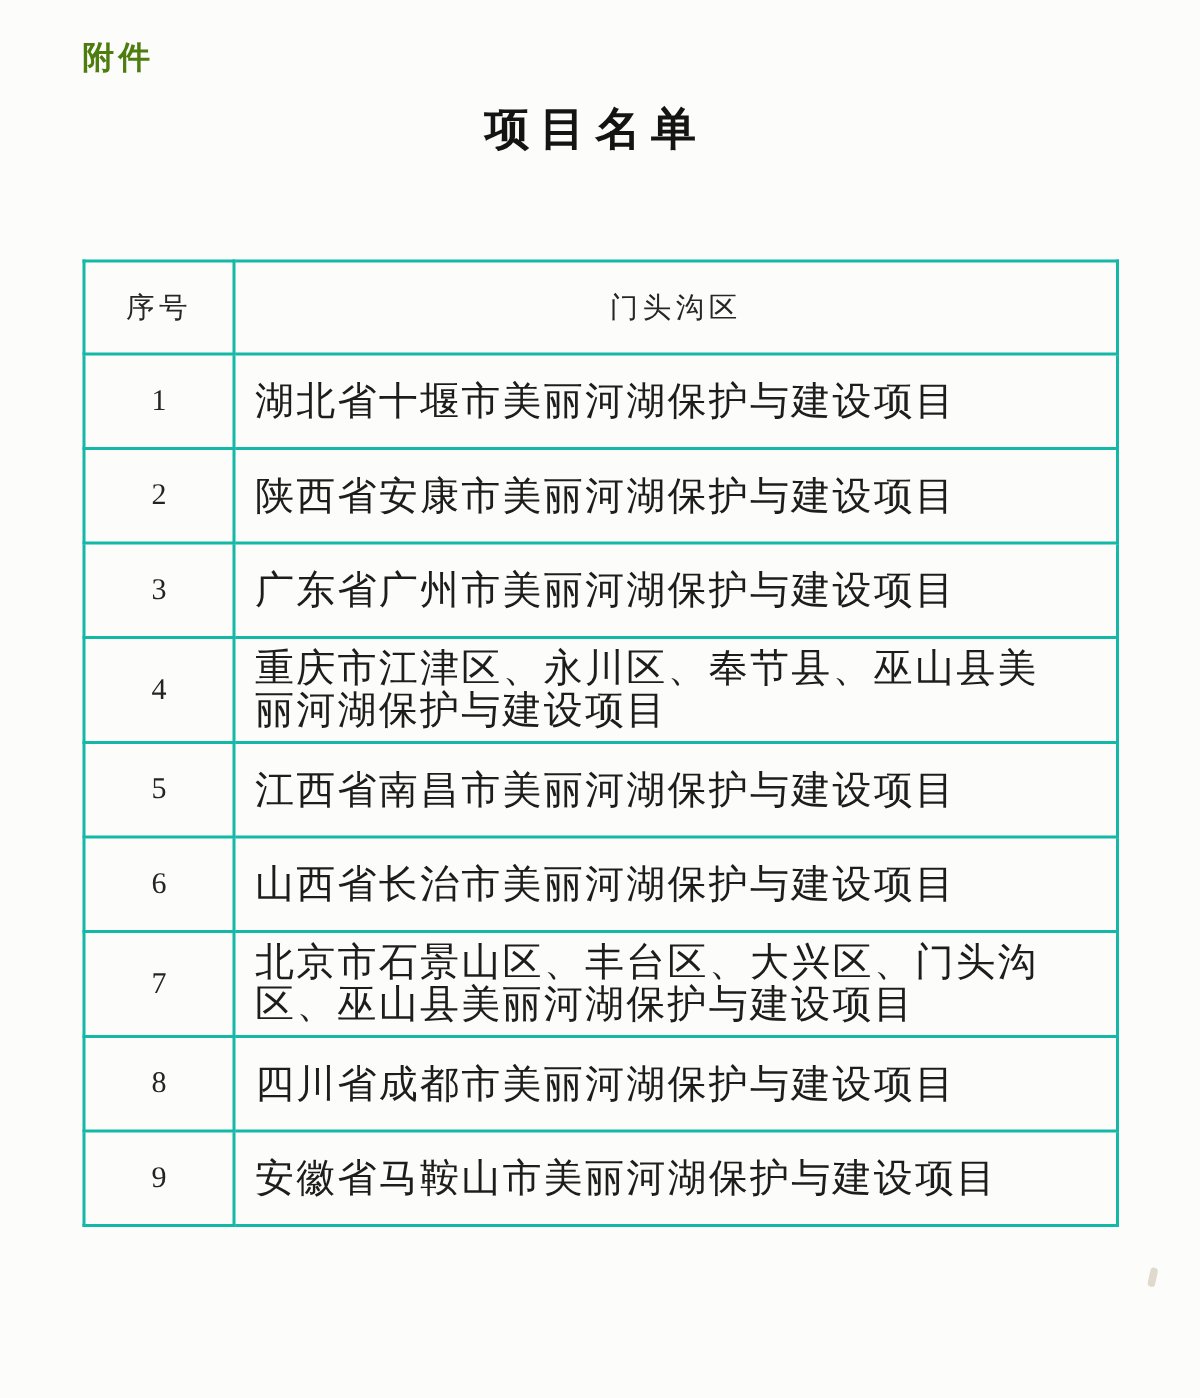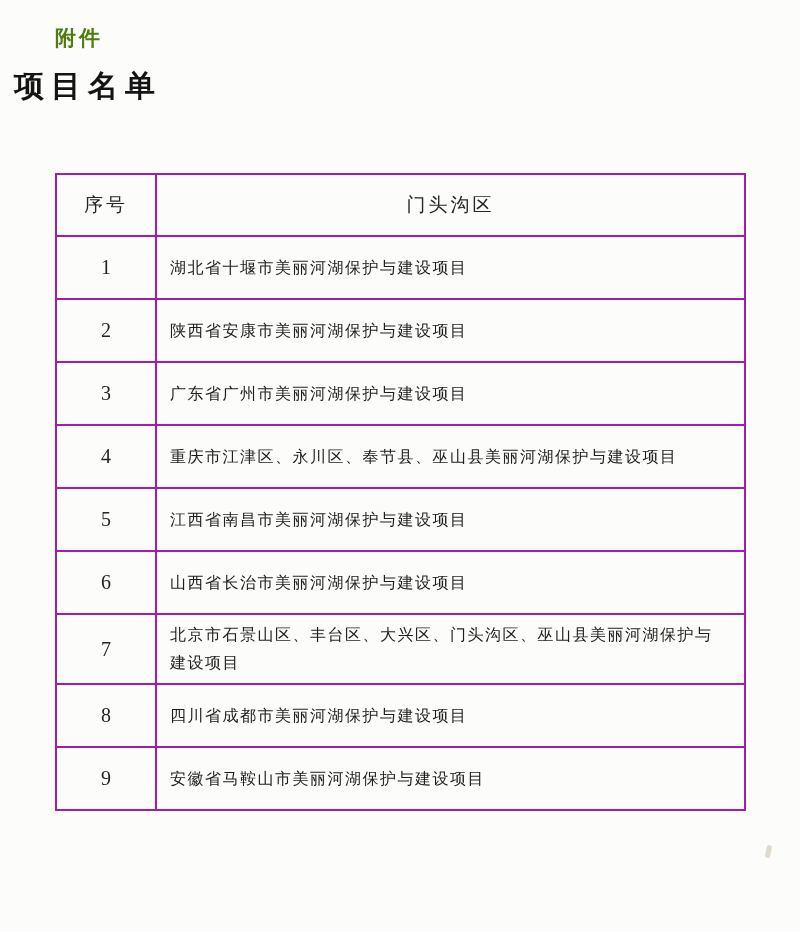--- a/index.html
+++ b/index.html
@@ -28,39 +28,40 @@
     font-size: 21px;
     letter-spacing: 3px;
     color: #4d7c0f;
   }
   .doc-title {
     position: absolute;
     left: 0;
     right: 20px;
     top: 66px;
     margin: 0;
+    text-align: center;
     font-family: "Liberation Serif", serif;
     font-weight: 700;
     font-size: 30px;
     letter-spacing: 7px;
     color: #141414;
     padding-left: 14px;
   }
   table.project-table {
     position: absolute;
     left: 55px;
     top: 173px;
     width: 691px;
     border-collapse: collapse;
     table-layout: fixed;
     background: transparent;
   }
   .col-no { width: 100px; }
   th, td {
-    border: 2px solid #a21caf;
+    border: 2px solid #14b8a6;
   }
   th {
     height: 58px;
     font-family: "Liberation Sans", sans-serif;
     font-weight: 400;
     font-size: 19px;
     letter-spacing: 3px;
     color: #262626;
     text-align: center;
     vertical-align: middle;
@@ -68,21 +69,21 @@
   td.no-cell {
     height: 59px;
     text-align: center;
     vertical-align: middle;
     font-size: 20px;
     color: #242424;
     font-family: "Liberation Serif", serif;
   }
   td.name-cell {
     vertical-align: middle;
-    font-size: 16px;
+    font-size: 26px;
     letter-spacing: 1.5px;
     line-height: 28px;
     padding: 6px 30px 6px 13px;
     color: #1d1d1d;
     word-break: break-all;
   }
   .pen-mark {
     position: absolute;
     left: 766px;
     top: 845px;

